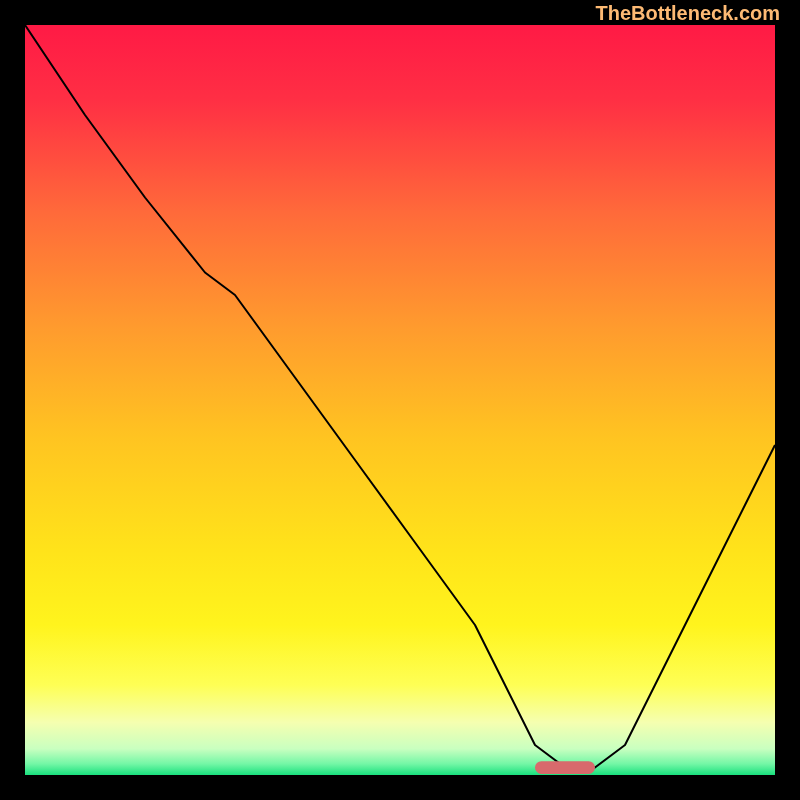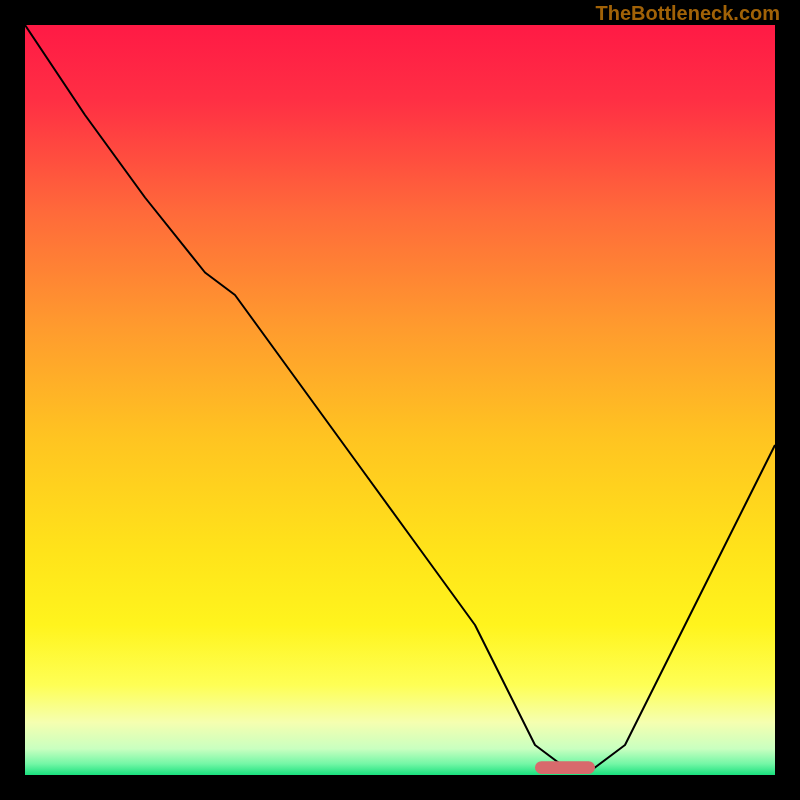--- a/index.html
+++ b/index.html
@@ -23,21 +23,21 @@
     width: 750px;
     height: 750px;
   }
   .watermark {
     position: absolute;
     top: 2px;
     right: 20px;
     font-family: Arial, Helvetica, sans-serif;
     font-size: 20px;
     font-weight: 600;
-    color: #a16207;
+    color: #fdba74;
     letter-spacing: 0px;
   }
 </style>
 </head>
 <body>
 
 <div class="frame">
   <div class="watermark">TheBottleneck.com</div>
   <svg class="plot" viewBox="0 0 100 100" preserveAspectRatio="none">
     <defs>

